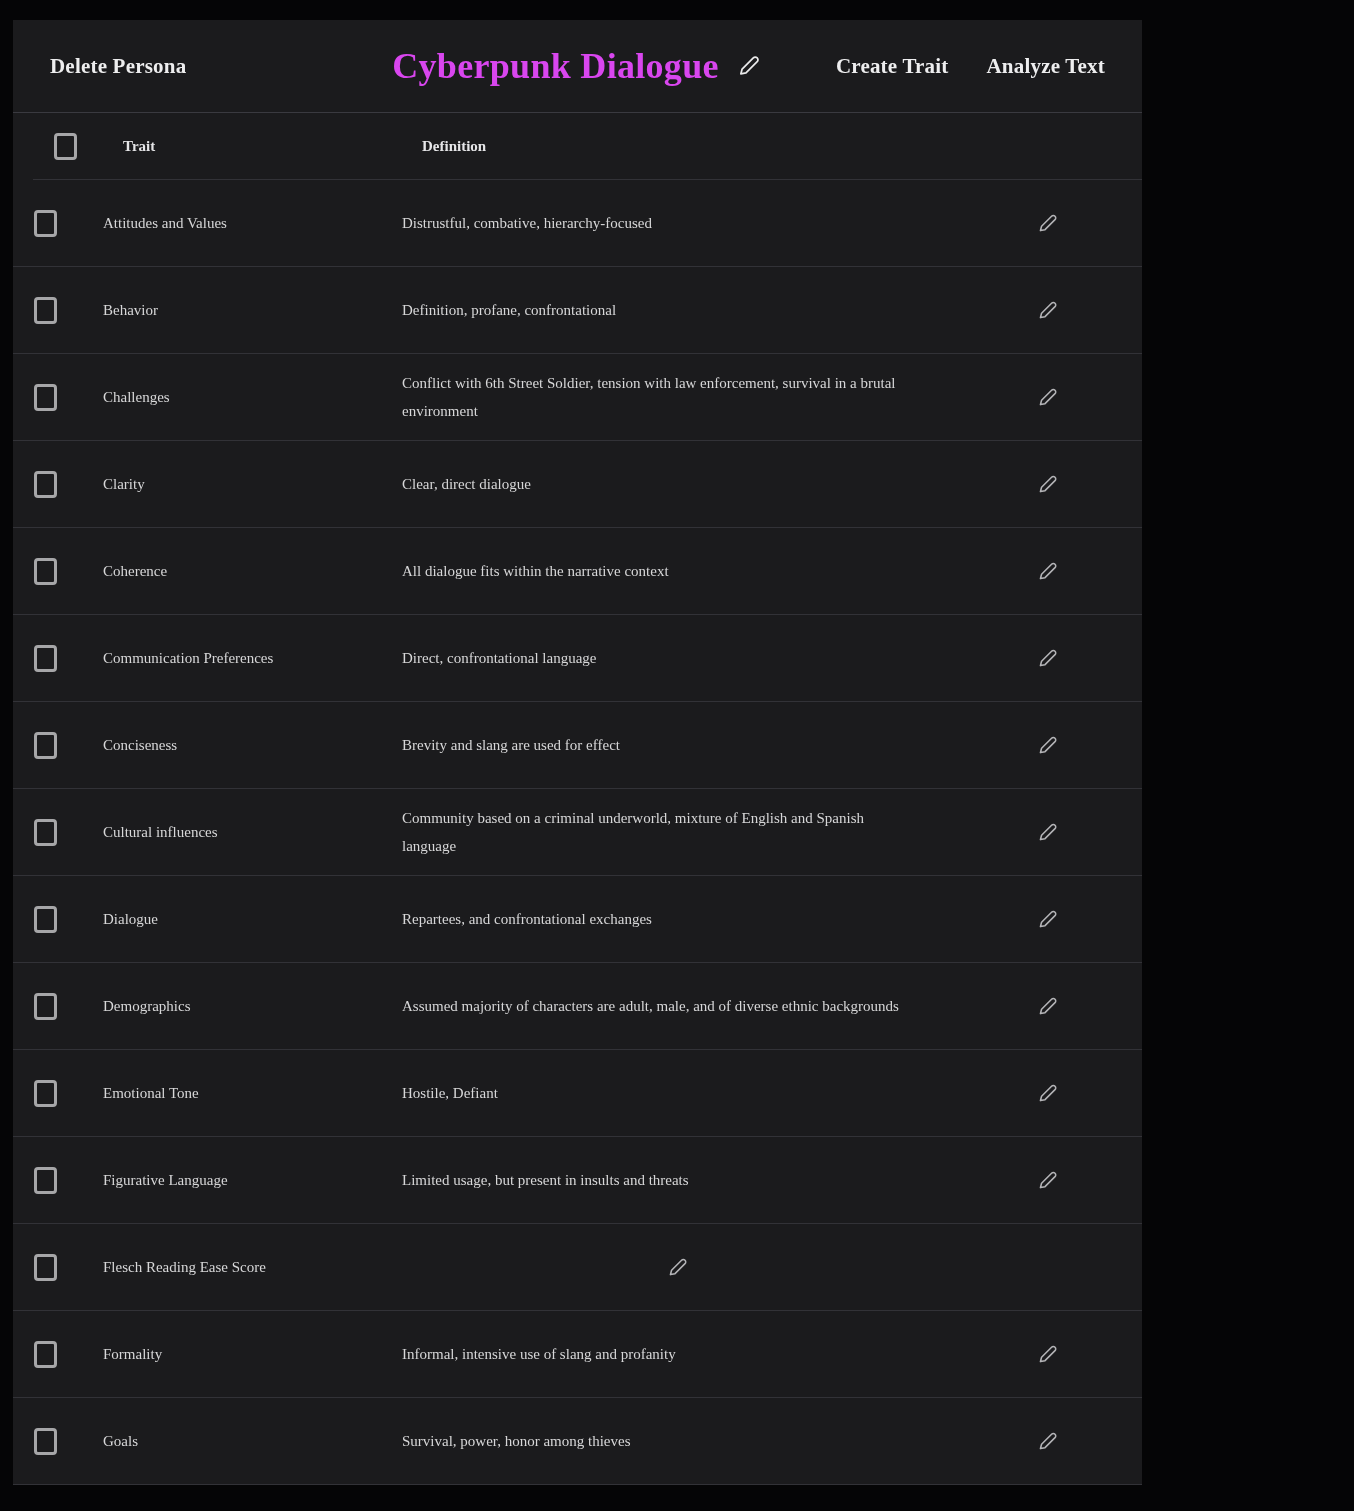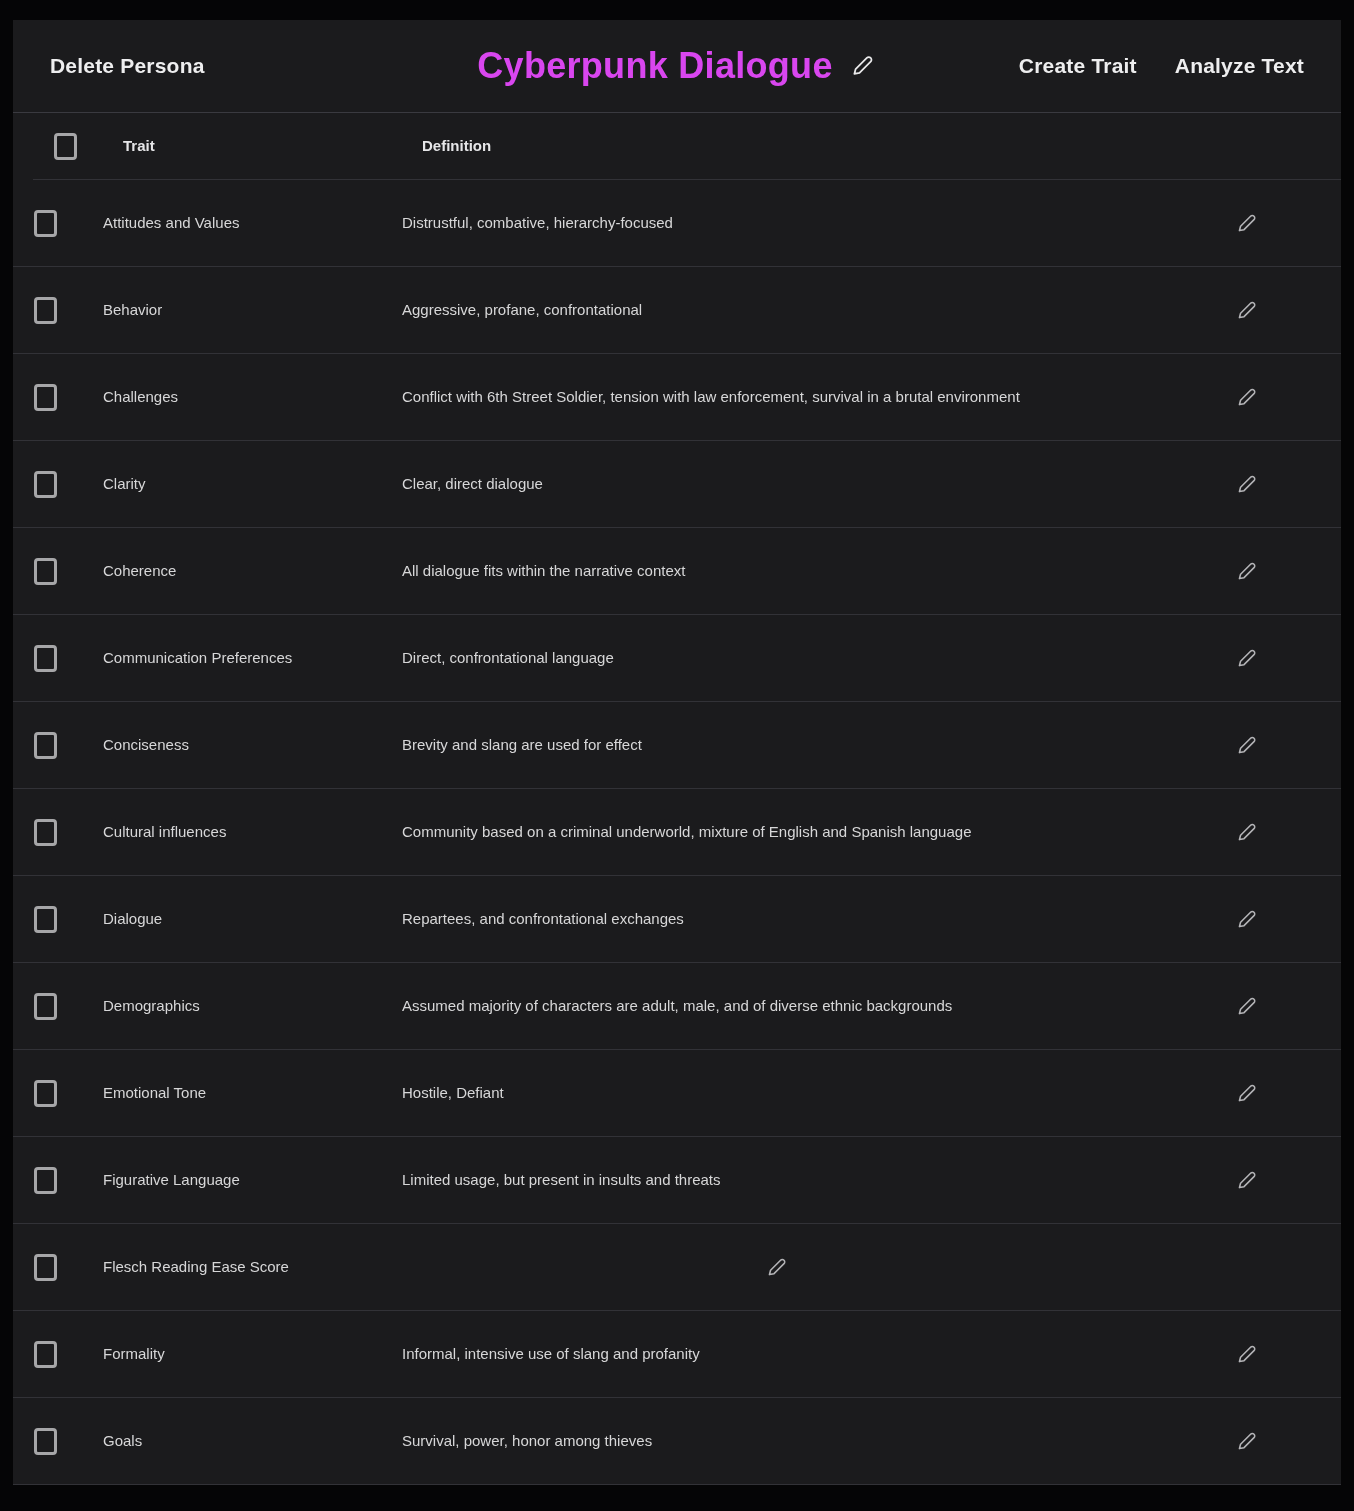--- a/index.html
+++ b/index.html
@@ -15,22 +15,23 @@
   *{box-sizing:border-box;margin:0;padding:0;}
   html,body{width:1354px;height:1511px;overflow:hidden;}
   body{
     background:var(--page-bg);
     font-family:"Liberation Sans","DejaVu Sans",sans-serif;
     color:var(--text-row);
   }
   .card{
     position:absolute;
     left:13px; top:20px;
-    width:1328px;
+    width:1129px;
     background:var(--card-bg);
+    font-family:Liberation Serif, serif;
   }
   
   .topbar{
     position:relative;
     height:93px;
     display:flex;
     align-items:center;
     border-bottom:1px solid var(--divider-strong);
   }
   .topbar .left-action{
@@ -182,21 +183,21 @@
             </span>
           </button>
         </div>
       </div>
 
       <div class="grid-row row">
         <div class="cb-cell">
           <span class="checkbox"></span>
         </div>
         <div class="trait-cell">Behavior</div>
-        <div class="def-cell">Aggressive, profane, confrontational</div>
+        <div class="def-cell">Definition, profane, confrontational</div>
         <div class="edit-cell">
           <button class="edit-btn">
             <span style="display:flex;">
               <svg width="25" height="25" viewBox="0 0 24 24">
                 <path d="M5.2 18.8 L6.3 14.6 L15.9 5 A2.33 2.33 0 0 1 19.2 8.3 L9.6 17.9 Z" fill="none" stroke="#b4b4b7" stroke-width="1.5" stroke-linejoin="round"></path>
               </svg>
             </span>
           </button>
         </div>
       </div>

